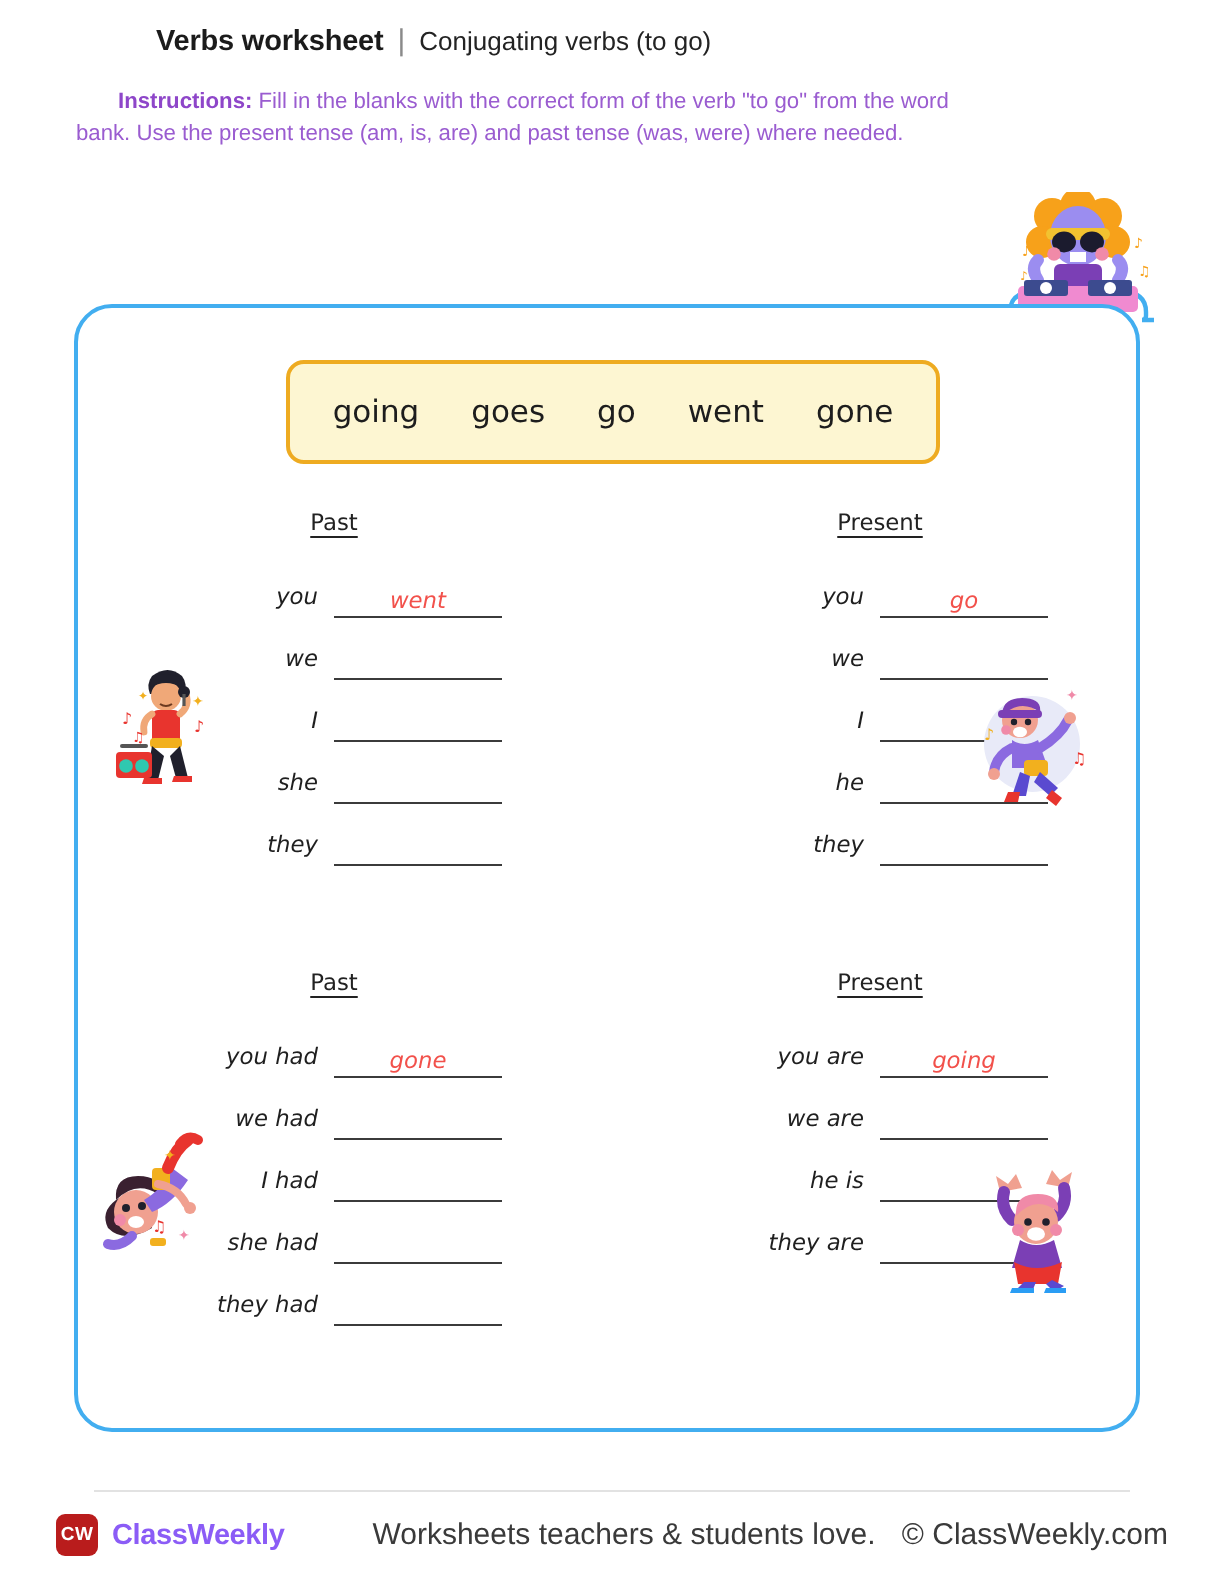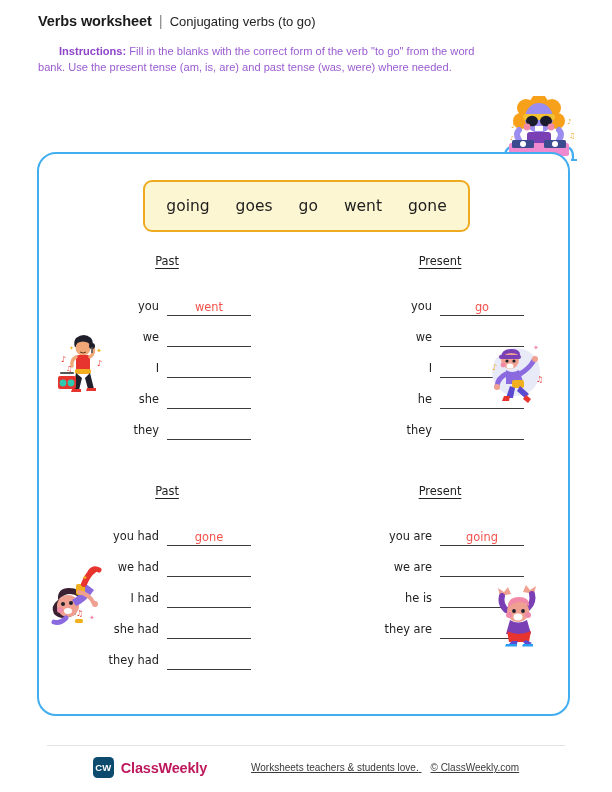--- a/index.html
+++ b/index.html
@@ -20,20 +20,21 @@
     position: absolute;
     left: 38px;
     top: 12px;
     width: 536px;
   }
   .title-row {
     display: flex;
     align-items: baseline;
     gap: 0;
     white-space: nowrap;
+    margin-left: 40px;
   }
   .title-main {
     font-size: 14.5px;
     font-weight: bold;
     color: #1b1b1b;
     letter-spacing: -0.1px;
   }
   .title-sep {
     font-size: 15px;
     color: #8a8a8a;
@@ -132,24 +133,25 @@
     text-align: center;
     font-size: 11.4px;
     color: #222222;
     text-decoration: underline;
     text-underline-offset: 2.5px;
     margin-bottom: 23px;
     font-family: "DejaVu Sans", sans-serif;
   }
   .q-row {
     display: flex;
-    align-items: center;
+    align-items: flex-start;
     justify-content: flex-end;
     height: 31px;
     margin-bottom: 0px;
+    font-style: italic;
   }
   .q-label {
     font-size: 11.4px;
     color: #1f1f1f;
     text-align: right;
     padding-right: 8px;
     padding-bottom: 1px;
     font-family: "DejaVu Sans", sans-serif;
     white-space: nowrap;
   }
@@ -205,39 +207,38 @@
   }
   .brand {
     display: flex;
     align-items: center;
     gap: 7px;
   }
   .brand-badge {
     width: 21px;
     height: 21px;
     border-radius: 4.5px;
-    background: #0c4a6e;
+    background: #b91c1c;
     color: #ffffff;
     font-size: 9.5px;
     font-weight: bold;
     display: flex;
     align-items: center;
     justify-content: center;
     letter-spacing: 0.2px;
   }
   .brand-name {
     font-size: 14.5px;
     font-weight: bold;
-    color: #be185d;
+    color: #8b5cf6;
     letter-spacing: -0.2px;
   }
   .footer-tagline {
-    font-size: 10px;
+    font-size: 15px;
     color: #3a3a3a;
-    text-decoration: underline;
   }
   .footer-tagline .copy {
     margin-left: 9px;
   }
 </style>
 </head>
 <body>
 
 <div class="page-header">
   <div class="title-row">

